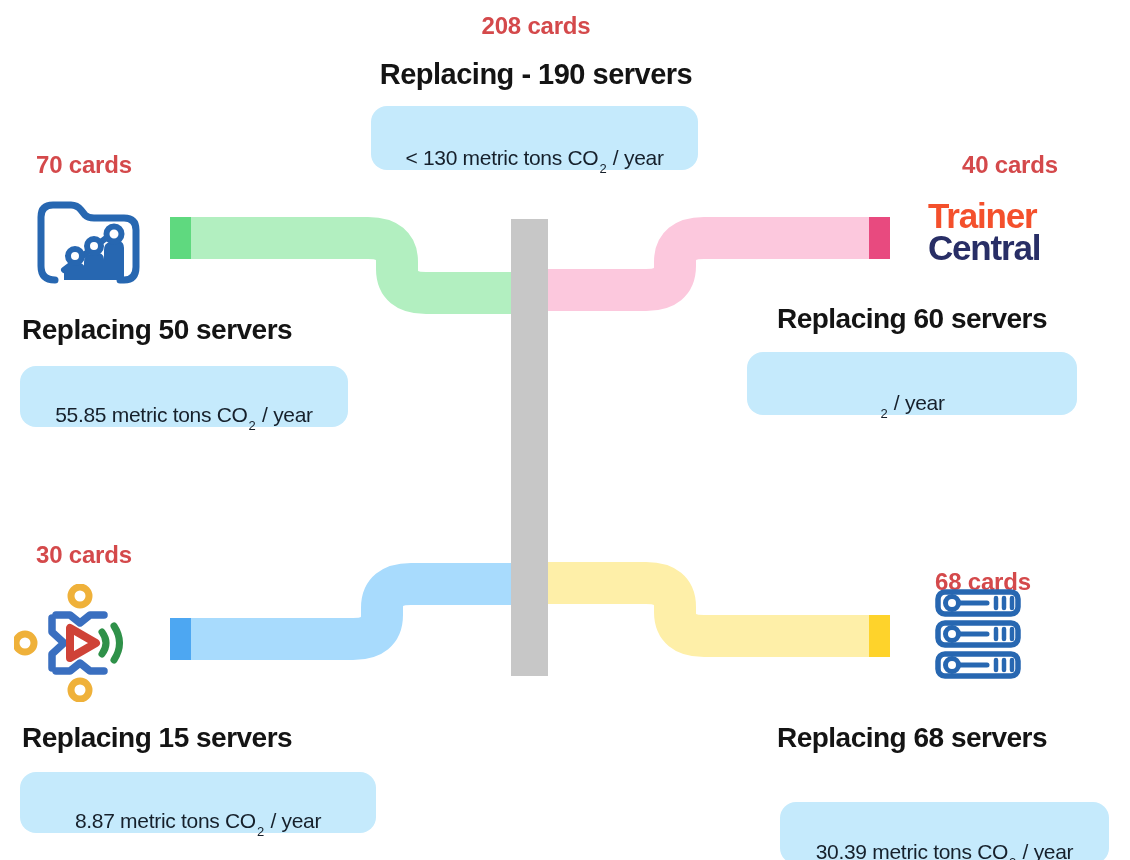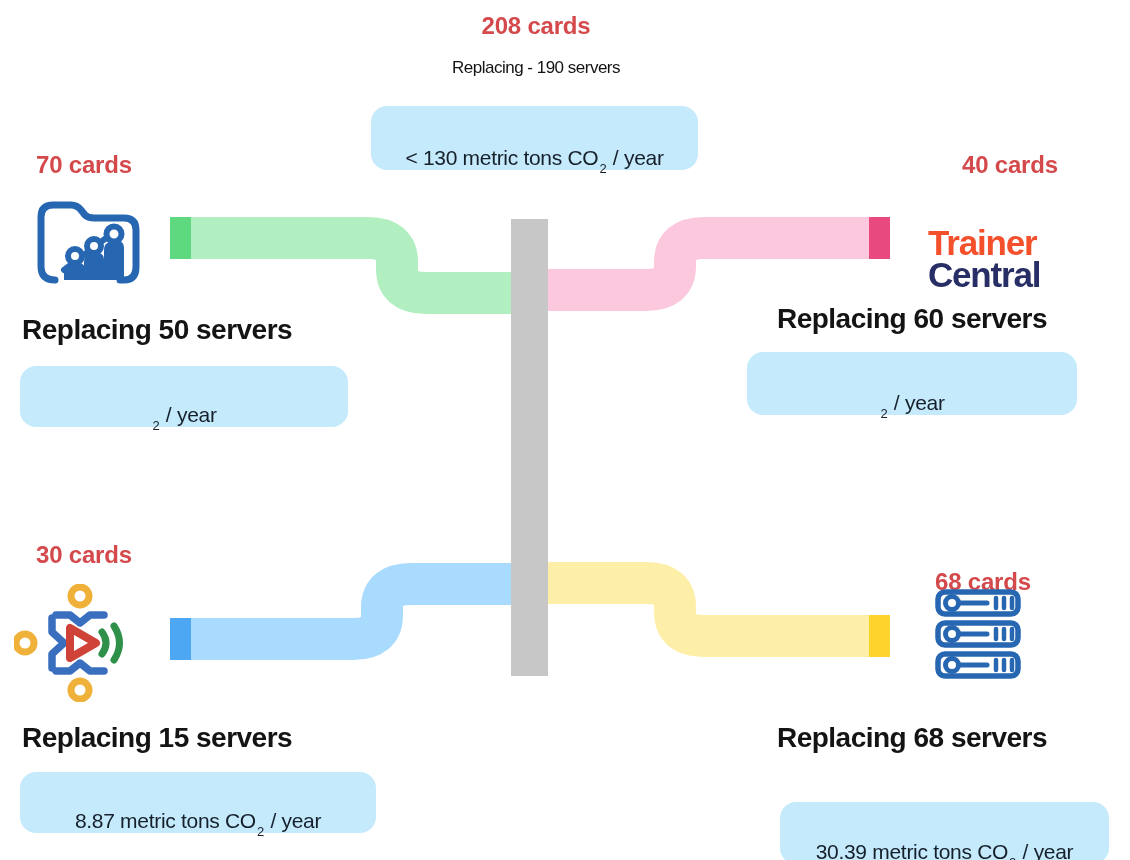--- a/index.html
+++ b/index.html
@@ -1,39 +1,39 @@
 <!DOCTYPE html>
 <html style="--red: #d4494b; --text: #141414; --badge-bg: #c5eafc; --gray-bar: #c7c7c7; --pipe-green: #b2efc0; --cap-green: #5fd97f; --pipe-pink: #fcc8dd; --cap-pink: #e84a7f; --pipe-blue: #a8dbfd; --cap-blue: #4da7f2; --pipe-yellow: #feefa8; --cap-yellow: #fed32b; --icon-blue: #2767b1; --logo-orange: #f4502c; --logo-navy: #282e66; --icon-yellow: #efb13a; --icon-red: #cf4237; --icon-green: #2f9149; --icon-blue2: #3a6fc0;"><head>
 <meta charset="utf-8">
 <style>
   html,body{margin:0;padding:0;background:#ffffff;}
   body{width:1130px;height:860px;position:relative;overflow:hidden;
        font-family:"Liberation Sans",sans-serif;}
   .abs{position:absolute;}
   .cards{font-size:24px;font-weight:700;color:var(--red);letter-spacing:-0.2px;white-space:nowrap;}
   .title{font-size:28px;font-weight:700;color:var(--text);letter-spacing:-0.5px;white-space:nowrap;}
-  .center-title{font-size:17px;font-weight:400;color:var(--text);letter-spacing:-0.5px;text-align:center;}
+  .center-title{font-size:29px;font-weight:700;color:var(--text);letter-spacing:-0.5px;text-align:center;}
   .badge{background:var(--badge-bg);border-radius:16px;display:flex;align-items:flex-end;justify-content:center;
          font-size:21px;color:#16202b;letter-spacing:-0.3px;white-space:pre;}
   .badge .sub{font-size:13px;position:relative;top:6px;margin:0 1px;}
   .tc-center{text-align:center;}
   .tr-align{text-align:center;}
   svg{display:block;}
   .pipes{position:absolute;left:0;top:0;}
   .pipe{fill:none;stroke-linecap:butt;}
   .p-green{stroke:var(--pipe-green);}
   .p-pink{stroke:var(--pipe-pink);}
   .p-blue{stroke:var(--pipe-blue);}
   .p-yellow{stroke:var(--pipe-yellow);}
   .c-green{fill:var(--cap-green);}
   .c-pink{fill:var(--cap-pink);}
   .c-blue{fill:var(--cap-blue);}
   .c-yellow{fill:var(--cap-yellow);}
   .graybar{fill:var(--gray-bar);}
-  .logo{line-height:0.92;font-weight:800;font-size:35px;letter-spacing:-1.2px;white-space:nowrap;margin-top:27px;}
+  .logo{line-height:0.92;font-weight:800;font-size:35px;letter-spacing:-1.2px;white-space:nowrap;}
   .logo .l1{color:var(--logo-orange);display:block;}
   .logo .l2{color:var(--logo-navy);display:block;}
 </style>
 </head>
 <body>
 
 <svg class="pipes" width="1130" height="860" viewBox="0 0 1130 860">
   <path class="pipe p-green" stroke-width="42" d="M 190 238 H 368 Q 397 238 397 262 V 269 Q 397 293 426 293 H 548"></path>
   <path class="pipe p-pink" stroke-width="42" d="M 548 290 H 646 Q 675 290 675 266 V 262 Q 675 238 704 238 H 869"></path>
   <path class="pipe p-blue" stroke-width="42" d="M 190 639 H 353 Q 382 639 382 615 V 608 Q 382 584 411 584 H 548"></path>
@@ -59,21 +59,21 @@
     <path d="M 36 88 V 80 Q 36 73 42 72 L 52 71 Q 57 72 57 78 V 88 Z" fill="var(--icon-blue)" stroke="none"></path>
     <path d="M 56 88 V 70 Q 56 63 62 62 L 71 61 Q 76 62 76 68 V 88 Z" fill="var(--icon-blue)" stroke="none"></path>
     <path d="M 76 88 V 58 Q 76 51 82 50 L 91 49 Q 96 50 96 56 V 88 Z" fill="var(--icon-blue)" stroke="none"></path>
     <circle cx="47" cy="64" r="7" fill="#ffffff" stroke-width="6"></circle>
     <circle cx="66" cy="54" r="7" fill="#ffffff" stroke-width="6"></circle>
     <circle cx="86" cy="42" r="7.5" fill="#ffffff" stroke-width="6"></circle>
   </svg>
 </div>
 <div class="abs title" style="left:22px;top:314px;">Replacing 50 servers</div>
 <div class="abs badge" style="left:20px;top:366px;width:328px;height:61px;">
-  <span class="sub">2</span><span> / year</span>
+  <span>55.85 metric tons CO</span><span class="sub">2</span><span> / year</span>
 </div>
 
 <div class="abs cards" style="left:962px;top:151px;">40 cards</div>
 <div class="abs logo" style="left:928px;top:200px;">
   <span class="l1">Trainer</span>
   <span class="l2">Central</span>
 </div>
 <div class="abs title tr-align" style="left:747px;top:303px;width:330px;">Replacing 60 servers</div>
 <div class="abs badge" style="left:747px;top:352px;width:330px;height:63px;">
   <span class="sub">2</span><span> / year</span>

